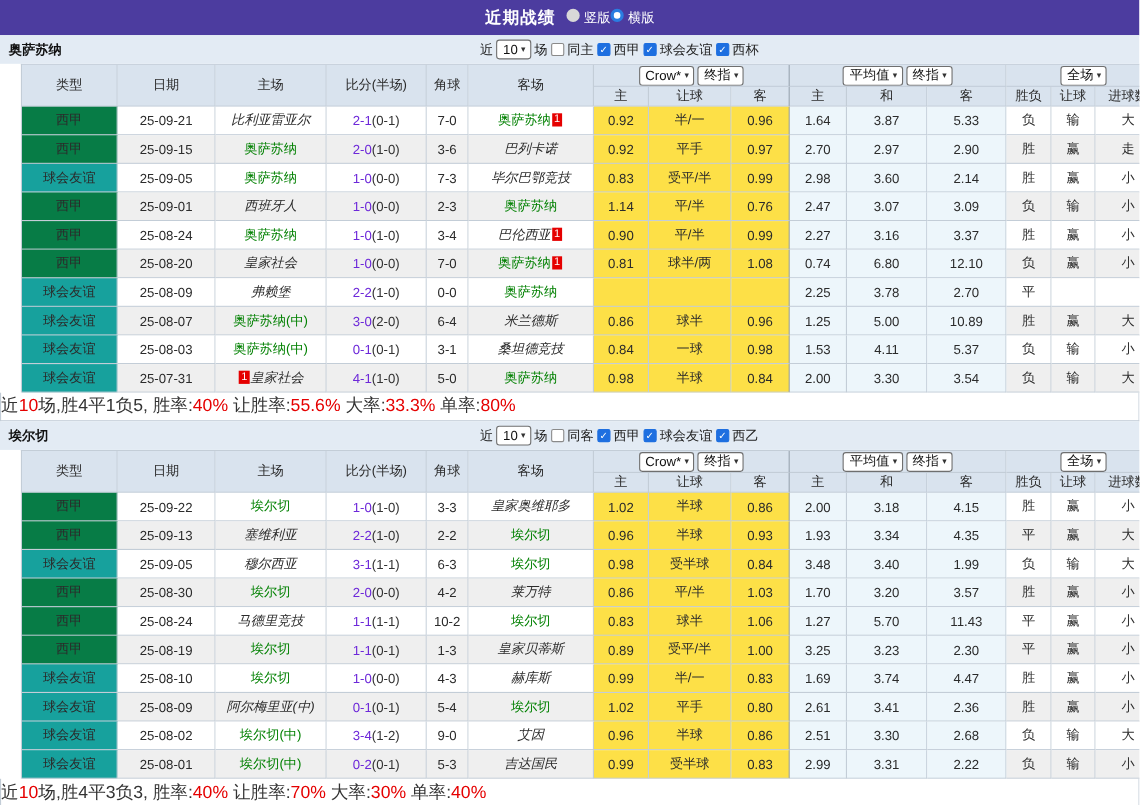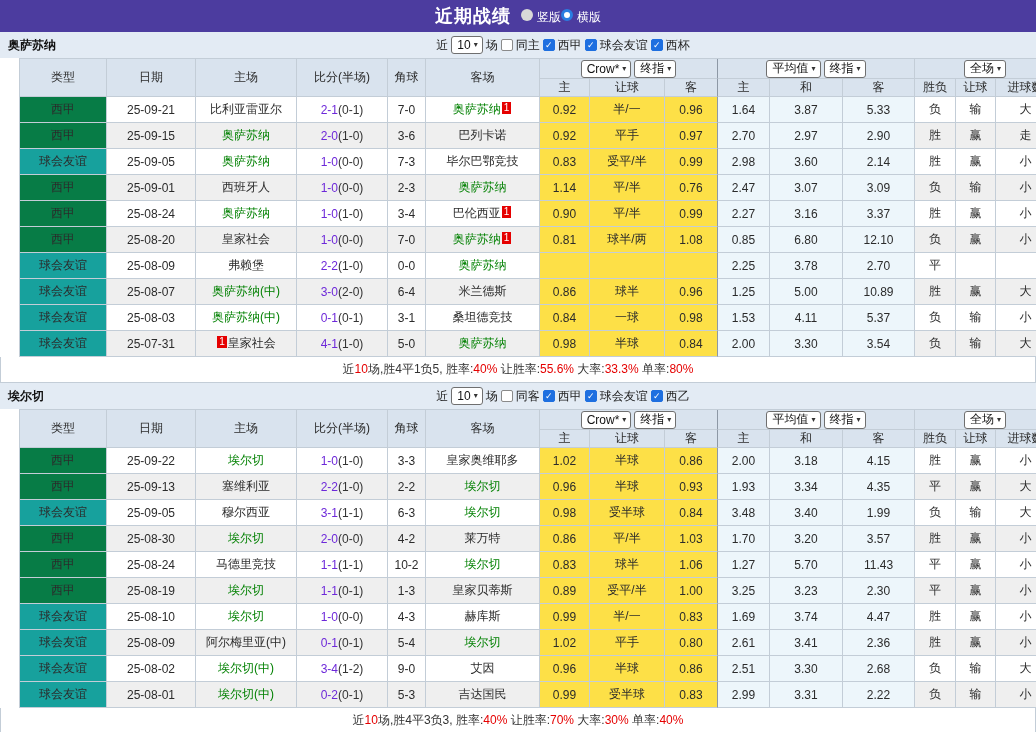--- a/index.html
+++ b/index.html
@@ -1,21 +1,21 @@
 <!DOCTYPE html>
 <html><head>
 <meta charset="utf-8">
 <style>
   * { margin:0; padding:0; box-sizing:border-box; }
   body { background:#fff; font-family:"Liberation Sans","DejaVu Sans",sans-serif; }
   .page { width:1036px; height:732px; background:#fff; overflow:hidden; }
 
   
   .topbar { height:32px; background:#4c3c9f; display:flex; align-items:center; justify-content:center; gap:10px; }
-  .tb-title { color:#fff; font-size:18px; font-weight:bold; letter-spacing:1px; }
+  .tb-title { color:#fff; font-size:15px; font-weight:bold; letter-spacing:1px; }
   .radio-item { display:inline-flex; align-items:flex-start; gap:4px; color:#fff; font-size:12px; cursor:pointer; }
   .radio { width:12px; height:12px; border-radius:50%; display:inline-block; }
   .radio.plain { background:#d8d8d8; }
   .radio.on { background:#fff; border:3px solid #2a7de1; }
 
   
   .filter-row { height:26px; background:#e3ebf4; position:relative; display:flex; align-items:center; font-size:12px; color:#222; }
   .team-name { position:absolute; left:8px; font-weight:bold; color:#111; font-size:12px; }
   .filter-center { margin:0 auto; transform:translateX(45px); display:inline-flex; align-items:center; gap:3px; }
   .flabel { color:#222; }
@@ -39,30 +39,30 @@
   th.hsub { height:17px; }
   tbody td { height:26px; background:#fff; }
   tr.alt td { background:#efefef; }
   td.cream, tr.alt td.cream { background:#fde047; }
   td.lblue, tr.alt td.lblue { background:#edf6fb; }
   td.c-type { color:#fff; border-bottom-color:#fdfdfd; }
   td.c-type.green, tr.alt td.c-type.green { background:#077c46; }
   td.c-type.teal,  tr.alt td.c-type.teal  { background:#17a19d; }
   .dR { border-right-color:#8d98a5 !important; }
   .tgreen { color:#008000; }
-  .tdark { color:#2b2b2b; }
+  .tdark { color:#2b2b2b;font-style:italic; }
   .red { color:#6d28d9; }
   .half { color:#333; }
   .rc { display:inline-block; background:#e50000; color:#fff; font-size:10px; line-height:12px; padding:0 2px; margin:0 1px; vertical-align:2px; }
   td.res-red { color:#e50000; }
   td.res-blue { color:#0000cc; }
   td.res-green { color:#008000; }
 
   
-  .summary { width:1036px; height:26px; line-height:25px; text-align:center; font-size:12px; color:#333; border-left:1px solid #c3cdd7; border-right:1px solid #c3cdd7; border-bottom:1px solid #c3cdd7; background:#fff; }
+  .summary { width:1036px; height:26px; line-height:25px; font-size:16px; color:#333; border-left:1px solid #c3cdd7; border-right:1px solid #c3cdd7; border-bottom:1px solid #c3cdd7; background:#fff; }
   .summary .r { color:#e50000; }
 </style>
 </head>
 <body>
 
 <div class="page">
   <div class="topbar">
     <span class="tb-title">近期战绩</span>
     <span id="radio-group"><label class="radio-item">
           <span class="radio plain"></span>
@@ -253,21 +253,21 @@
             <tr class="alt">
               <td class="c-type green">西甲</td>
               <td>25-08-20</td>
               <td class="c-team"><span class="tdark">皇家社会</span></td>
               <td><span class="red">1-0</span><span class="half">(0-0)</span></td>
               <td>7-0</td>
               <td class="c-team"><span class="tgreen">奥萨苏纳</span><span class="rc">1</span></td>
               <td class="cream">0.81</td>
               <td class="cream">球半/两</td>
               <td class="cream dR">1.08</td>
-              <td class="lblue">0.85</td>
+              <td class="lblue">0.74</td>
               <td class="lblue">6.80</td>
               <td class="lblue">12.10</td>
               <td class="res-blue">负</td>
               <td class="res-red">赢</td>
               <td class="res-blue">小</td>
             </tr>
             <tr>
               <td class="c-type teal">球会友谊</td>
               <td>25-08-09</td>
               <td class="c-team"><span class="tdark">弗赖堡</span></td>

